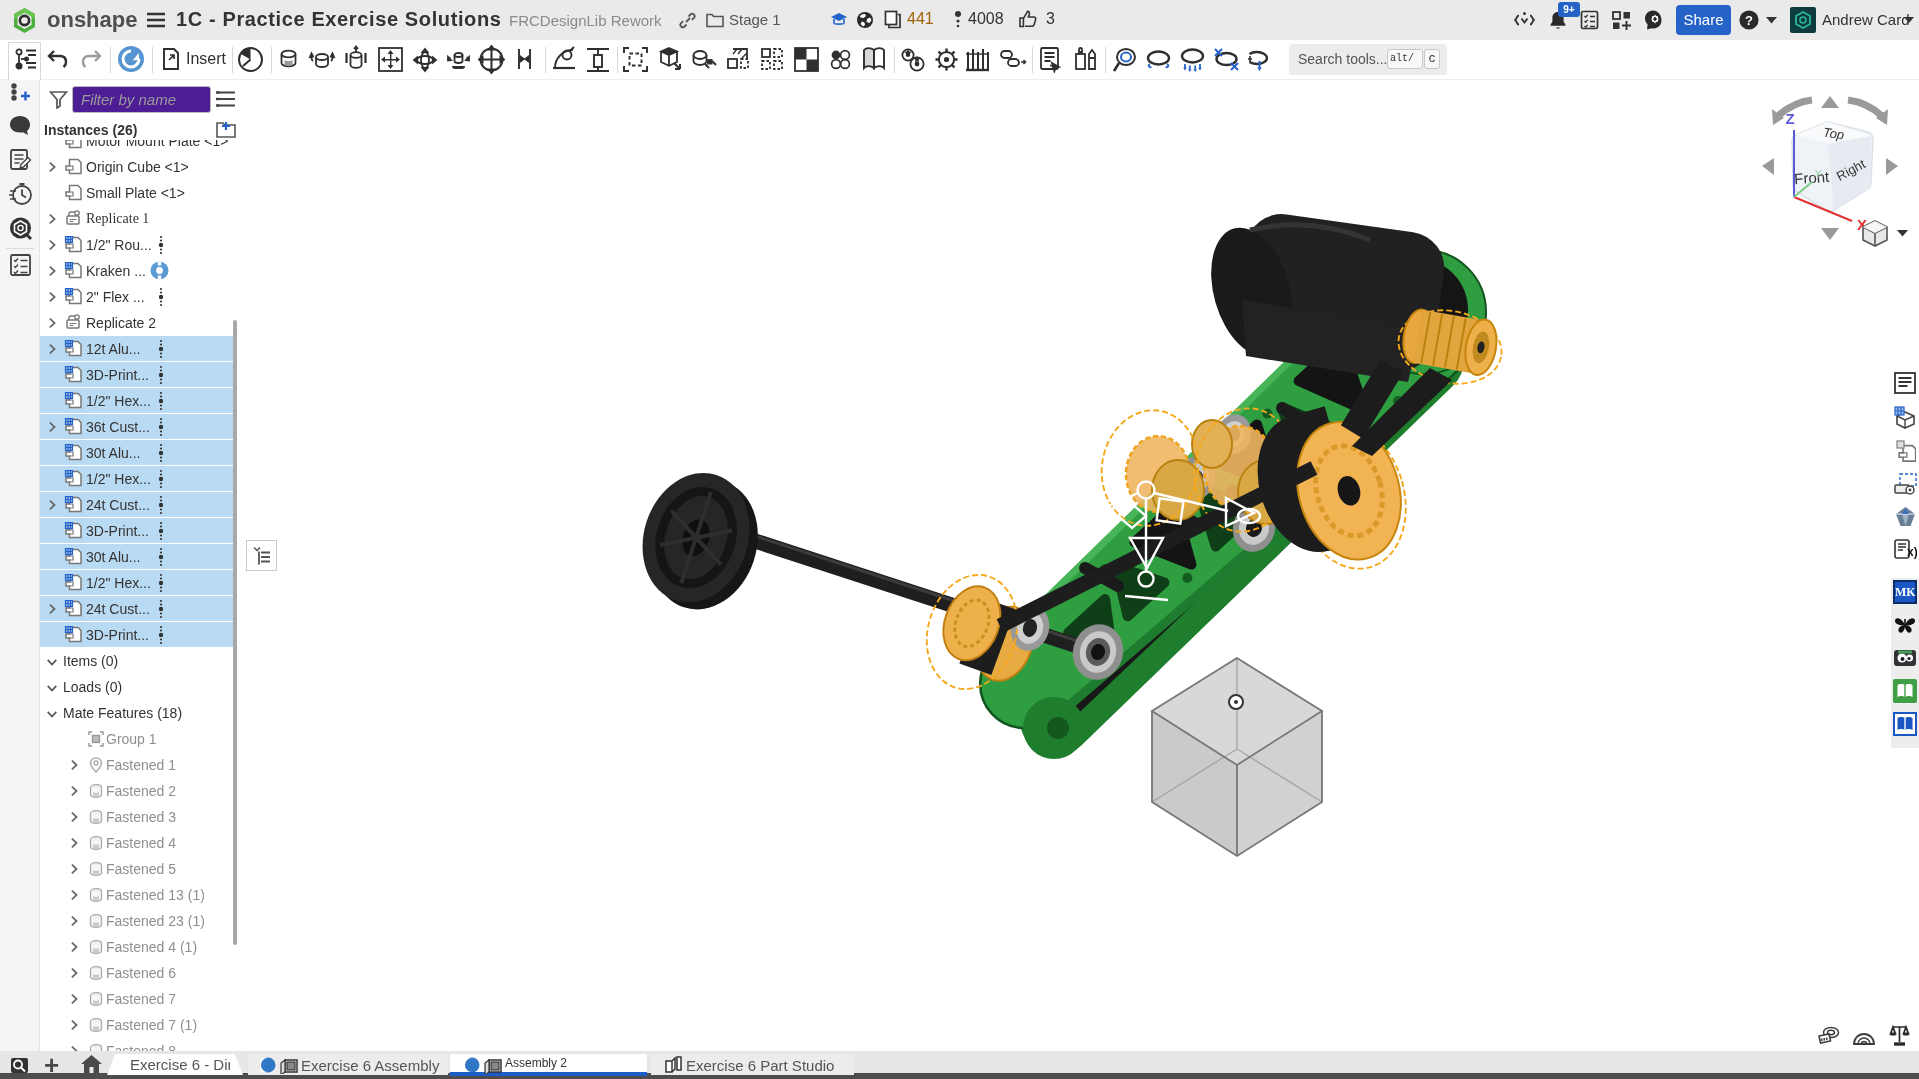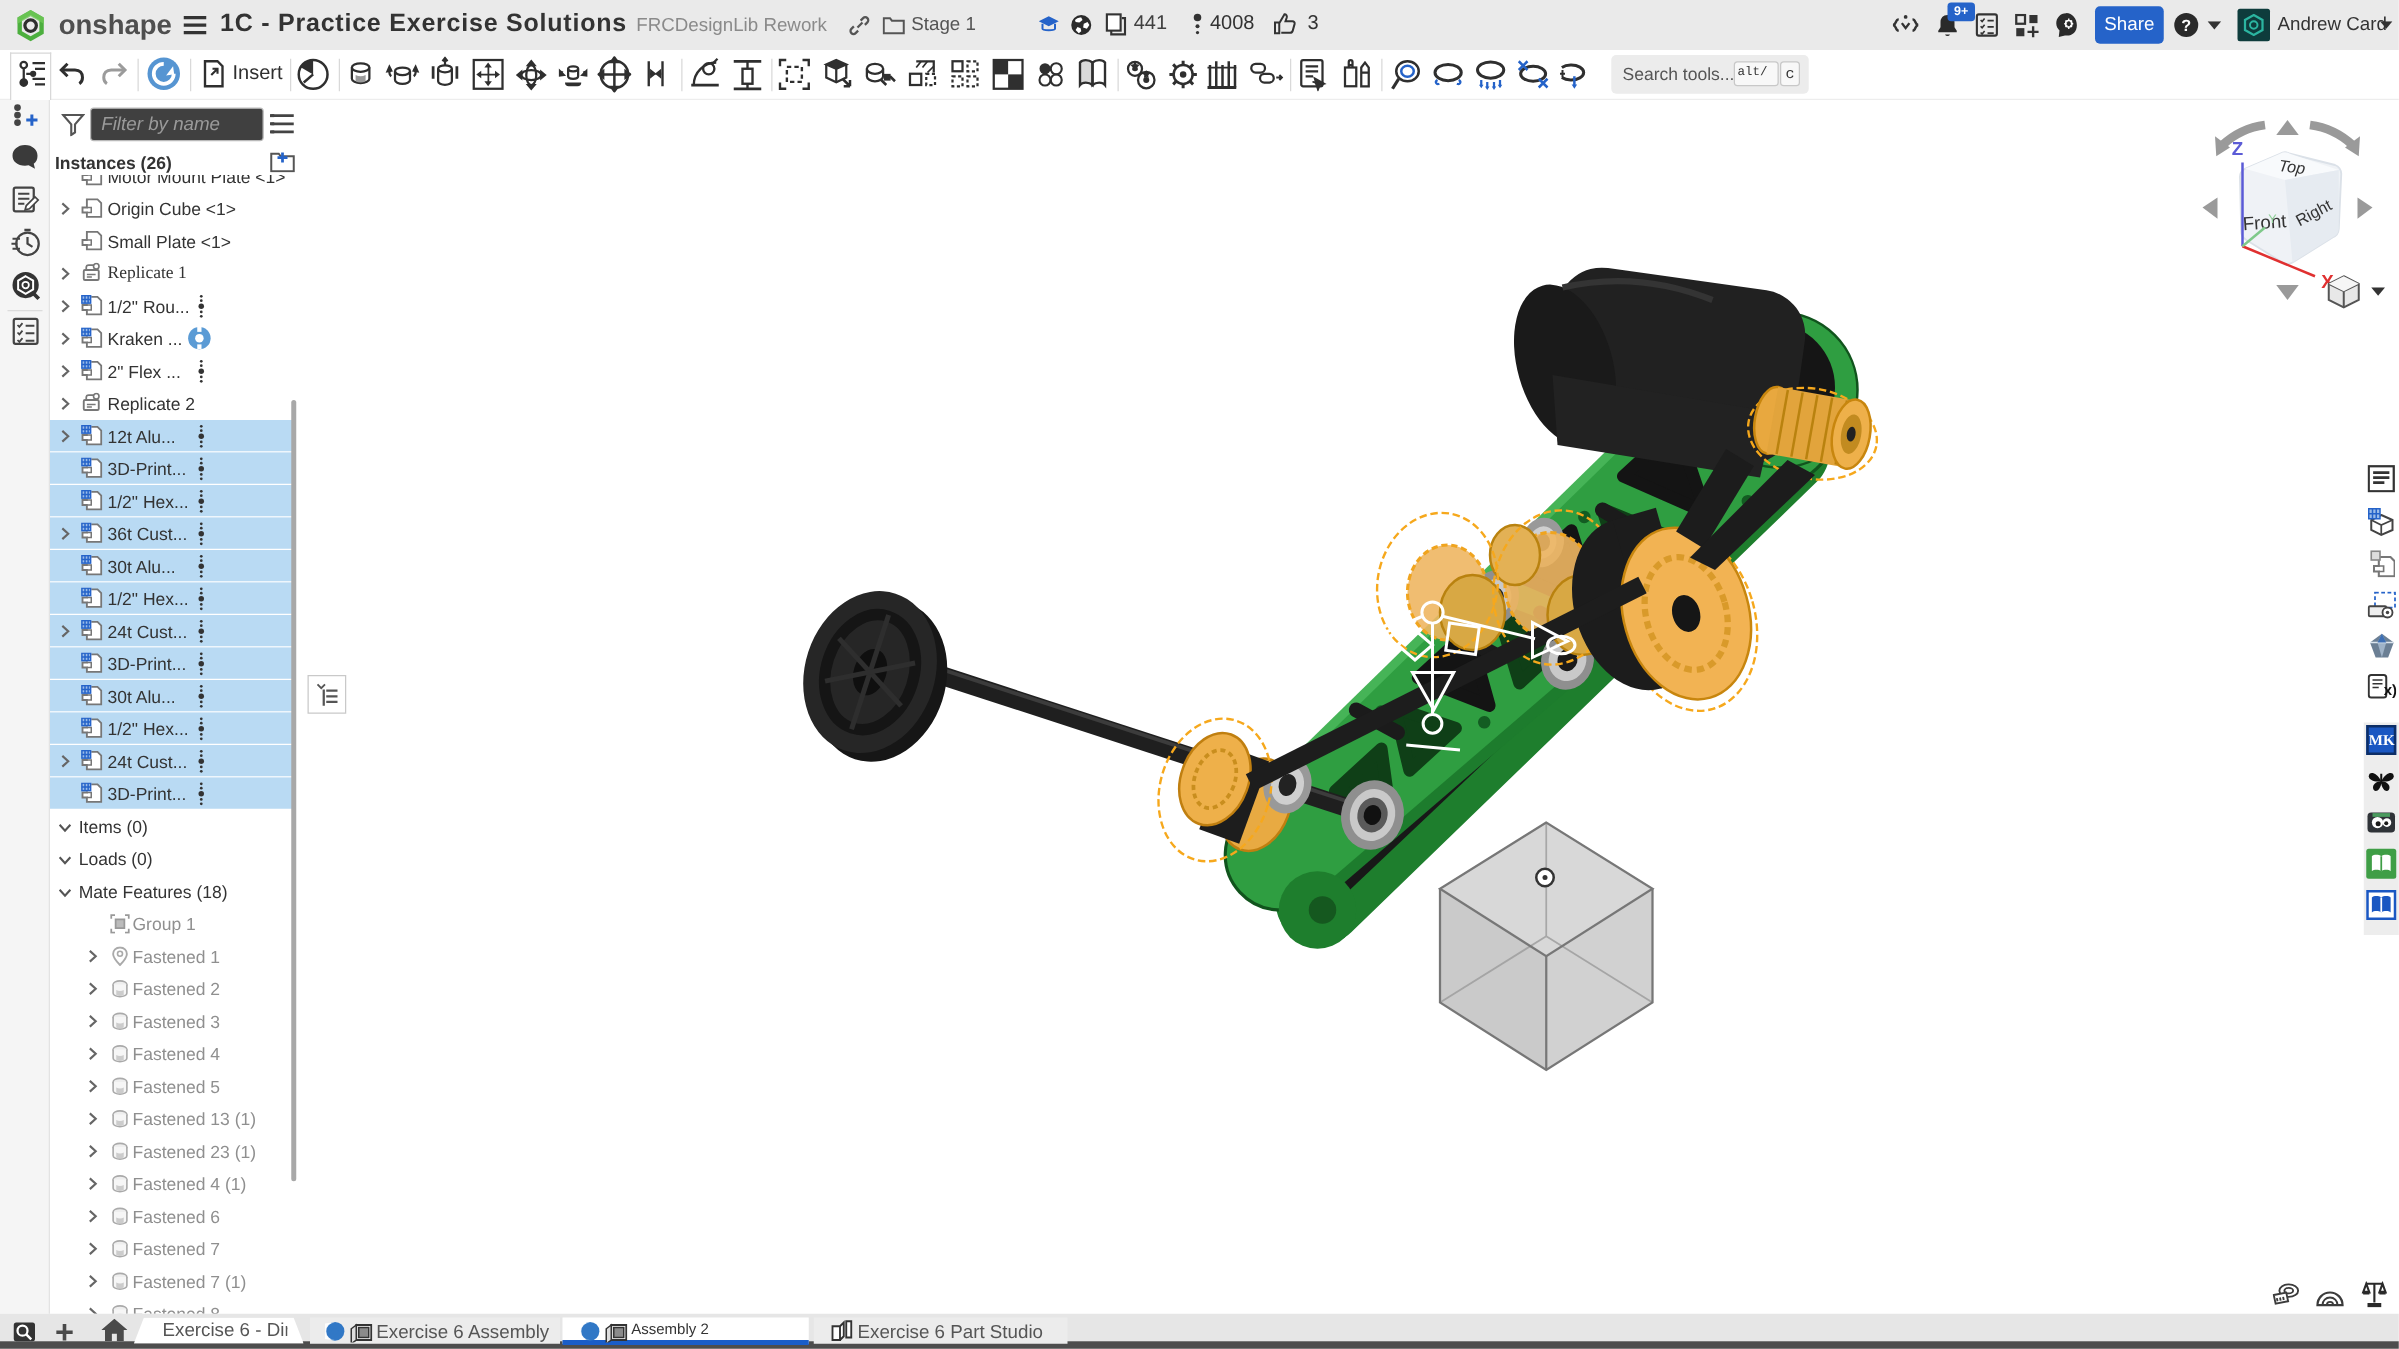--- a/index.html
+++ b/index.html
@@ -370,21 +370,21 @@
       <g fill="#fff">
         <path d="M4 5 q2-2.5 5-2 l1 2-2.5 2 -3-.5 Z"></path>
         <path d="M11 8 l3-1.5 1.5 2.5-2 3-3-1 Z"></path>
         <path d="M6 10.5 l2.5 1 .5 2.5-2 1.5 -2.5-2.5 Z"></path>
       </g>
     </svg>
  <svg class="ico" style="left:884px;top:10px" width="18" height="19" viewBox="0 0 18 19">
       <rect x="1.5" y="1.5" width="11" height="13" fill="#fff" stroke="#333" stroke-width="1.7"></rect>
       <path d="M5 14.5 v3 h11 v-13 h-2.5" fill="none" stroke="#333" stroke-width="1.7"></path>
     </svg>
- <div class="abs" style="left:907px;top:10px;font-size:16px;color:#404040">441</div>
+ <div class="abs" style="left:907px;top:10px;font-size:16px;color:#a16207">441</div>
  <svg class="ico" style="left:952px;top:9px" width="12" height="20" viewBox="0 0 12 20">
       <circle cx="6" cy="5" r="3" fill="#333"></circle>
       <circle cx="6" cy="12" r="1.6" fill="#333"></circle>
       <circle cx="6" cy="17" r="1.3" fill="#333"></circle>
     </svg>
  <div class="abs" style="left:968px;top:10px;font-size:16px;color:#333">4008</div>
  <svg class="ico" style="left:1018px;top:9px" width="20" height="20" viewBox="0 0 20 20">
       <path d="M2 9 h3.4 v8.5 H2 Z M5.4 16.5 V9.6 L9.6 2.4 c1.4 0 2.2 1.2 1.8 2.6 L10.4 8 h5.6 c1.2 0 2 1 1.7 2.1 l-1.5 5.4 c-.3 1-1 1.7-2.1 1.7 H7" fill="none" stroke="#333" stroke-width="1.6"></path>
     </svg>
  <div class="abs" style="left:1046px;top:10px;font-size:16px;color:#333">3</div>
@@ -797,21 +797,21 @@
         <ellipse cx="8" cy="4.5" rx="5.5" ry="2.8" fill="#eee" stroke="#aaa" stroke-width="1.3"></ellipse>
         <path d="M2.5 4.5 v7 a5.5 2.8 0 0 0 11 0 v-7" fill="#f6f6f6" stroke="#aaa" stroke-width="1.3"></path>
         <path d="M5 9 a4 2 0 0 0 6 0 v4 a4 2 0 0 1-6 0 Z" fill="#ccc"></path>
       </g>
  </defs>
 </svg>
 <div id="panel">
  <svg class="ico" style="left:9px;top:10px" width="19" height="19" viewBox="0 0 19 19">
       <path d="M1.5 2 h16 L11 9.5 V16 l-3 2 V9.5 Z" fill="none" stroke="#555" stroke-width="1.7"></path>
     </svg>
- <div class="abs" style="left:32px;top:6px;width:139px;height:27px;border:1px solid #b9b9b9;border-radius:3px;background:#404040;font-style:italic;color:#9a9a9a;font-size:15px;padding:4px 0 0 8px">Filter by name</div>
+ <div class="abs" style="left:32px;top:6px;width:139px;height:27px;border:1px solid #b9b9b9;border-radius:3px;background:#4c1d95;font-style:italic;color:#9a9a9a;font-size:15px;padding:4px 0 0 8px">Filter by name</div>
  <svg class="ico" style="left:176px;top:10px" width="20" height="18" viewBox="0 0 20 18">
       <g stroke="#444" stroke-width="2.2">
         <path d="M1 2.5 h18 M1 9 h18 M1 15.5 h18"></path>
       </g>
       <g fill="#444">
         <rect x="0" y="1.3" width="3.4" height="2.4"></rect>
         <rect x="0" y="7.8" width="3.4" height="2.4"></rect>
         <rect x="0" y="14.3" width="3.4" height="2.4"></rect>
       </g>
     </svg>

